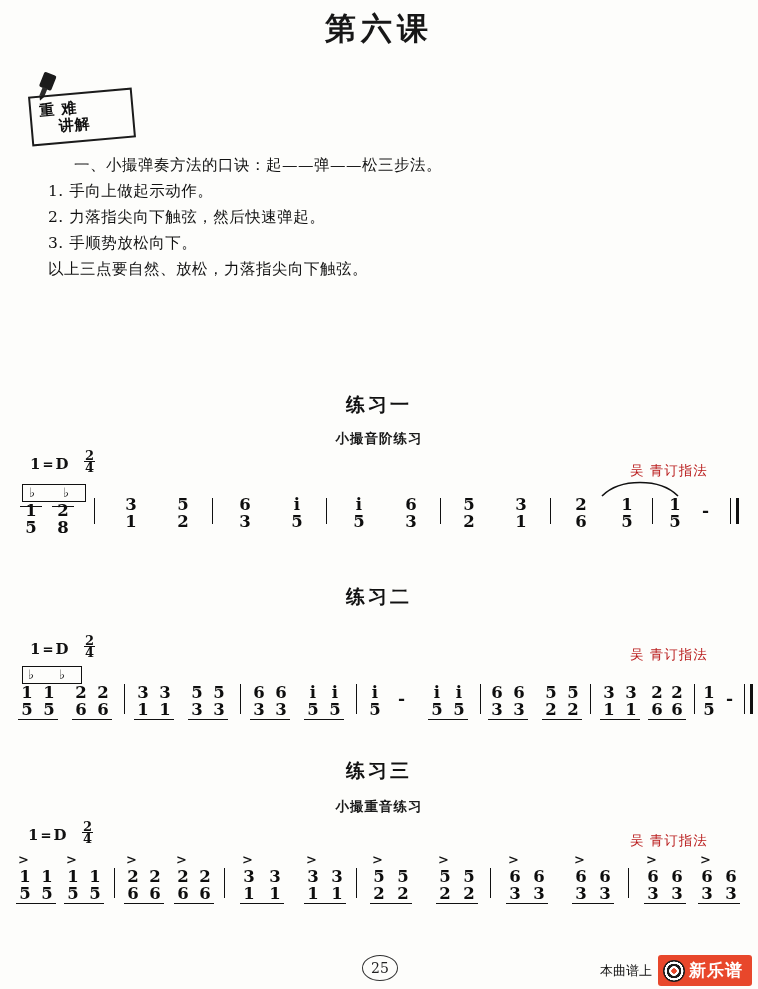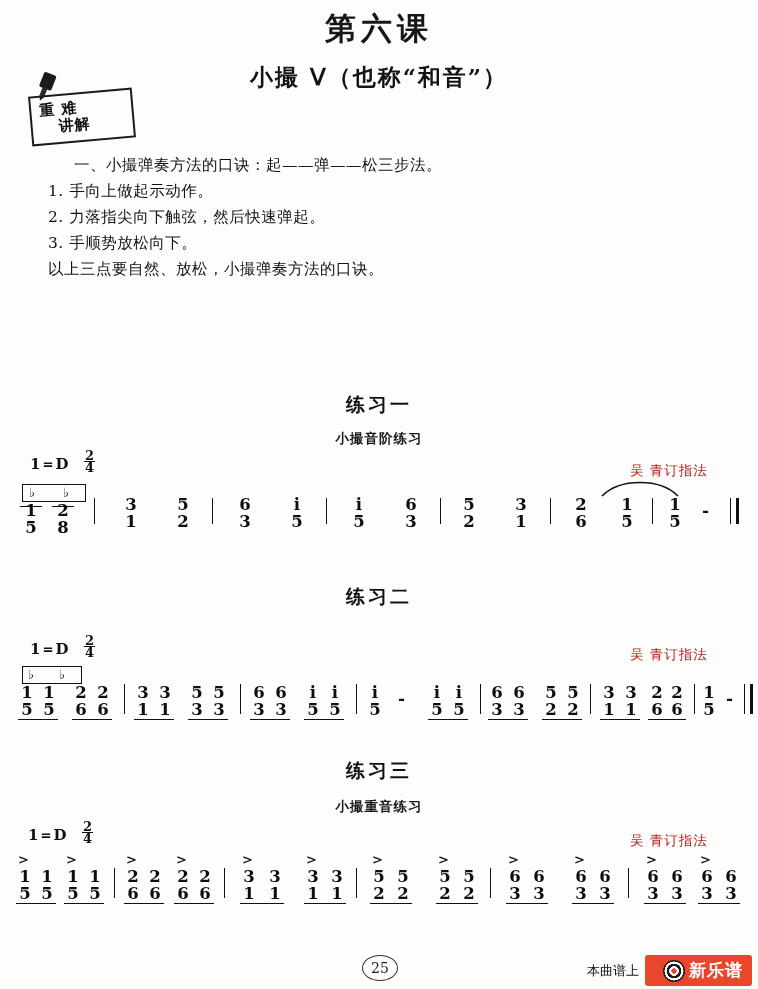--- a/index.html
+++ b/index.html
@@ -220,21 +220,21 @@
   .footer-text {
     font-family: "DejaVu Serif", serif;
     font-size: 13px;
     color: #111;
   }
   .brand {
     display: flex;
     align-items: center;
     gap: 4px;
     background: #e8472b;
-    padding: 4px 9px 4px 18px;
+    padding: 4px 9px 4px 5px;
     border-radius: 3px;
   }
   .brand-disc {
     width: 22px;
     height: 22px;
     border-radius: 50%;
     background: radial-gradient(circle at 50% 50%, #e8472b 16%, #ffffff 18%, #ffffff 30%, #1b1b1b 32%, #1b1b1b 46%, #ffffff 48%, #ffffff 60%, #1b1b1b 62%, #1b1b1b 100%);
   }
   .brand-text {
     font-family: "DejaVu Serif", serif;
@@ -243,39 +243,38 @@
     color: #ffffff;
     letter-spacing: 1px;
   }
 </style>
 </head>
 <body>
 
 <div id="page">
 
   <div class="lesson-title">第六课</div>
-  <div class="lesson-subtitle">小撮 ᐯ（也称“和音”）</div>
 
   <svg class="pin" viewBox="0 0 26 30">
     <rect x="6" y="1" width="13" height="16" rx="2" fill="#1b1b1b"></rect>
     <rect x="10" y="16" width="5" height="9" fill="#2b2b2b"></rect>
     <polygon points="12.5,30 10,25 15,25" fill="#1b1b1b"></polygon>
   </svg>
   <div class="tag-box"></div>
   <div class="tag-label">
     <span class="l1">重 难</span>
     <span class="l2">讲解</span>
   </div>
 
   <div class="body-text">
     <div class="indent">一、小撮弹奏方法的口诀：起——弹——松三步法。</div>
     <div>1. 手向上做起示动作。</div>
     <div>2. 力落指尖向下触弦，然后快速弹起。</div>
     <div>3. 手顺势放松向下。</div>
-    <div>以上三点要自然、放松，小撮弹奏方法的口诀。</div>
+    <div>以上三点要自然、放松，力落指尖向下触弦。</div>
   </div>
 
   <div class="ex-head" style="top:392px;">练习一</div>
   <div class="ex-sub" style="top:430px;">小撮音阶练习</div>
 
   <div class="score" style="top:448px; height:90px;">
     <div class="keysig" style="left:30px; top:7px;">1＝D</div>
     <div class="meter" style="left:84px; top:2px;">
       <span class="num">2</span>
       <span class="den">4</span>

